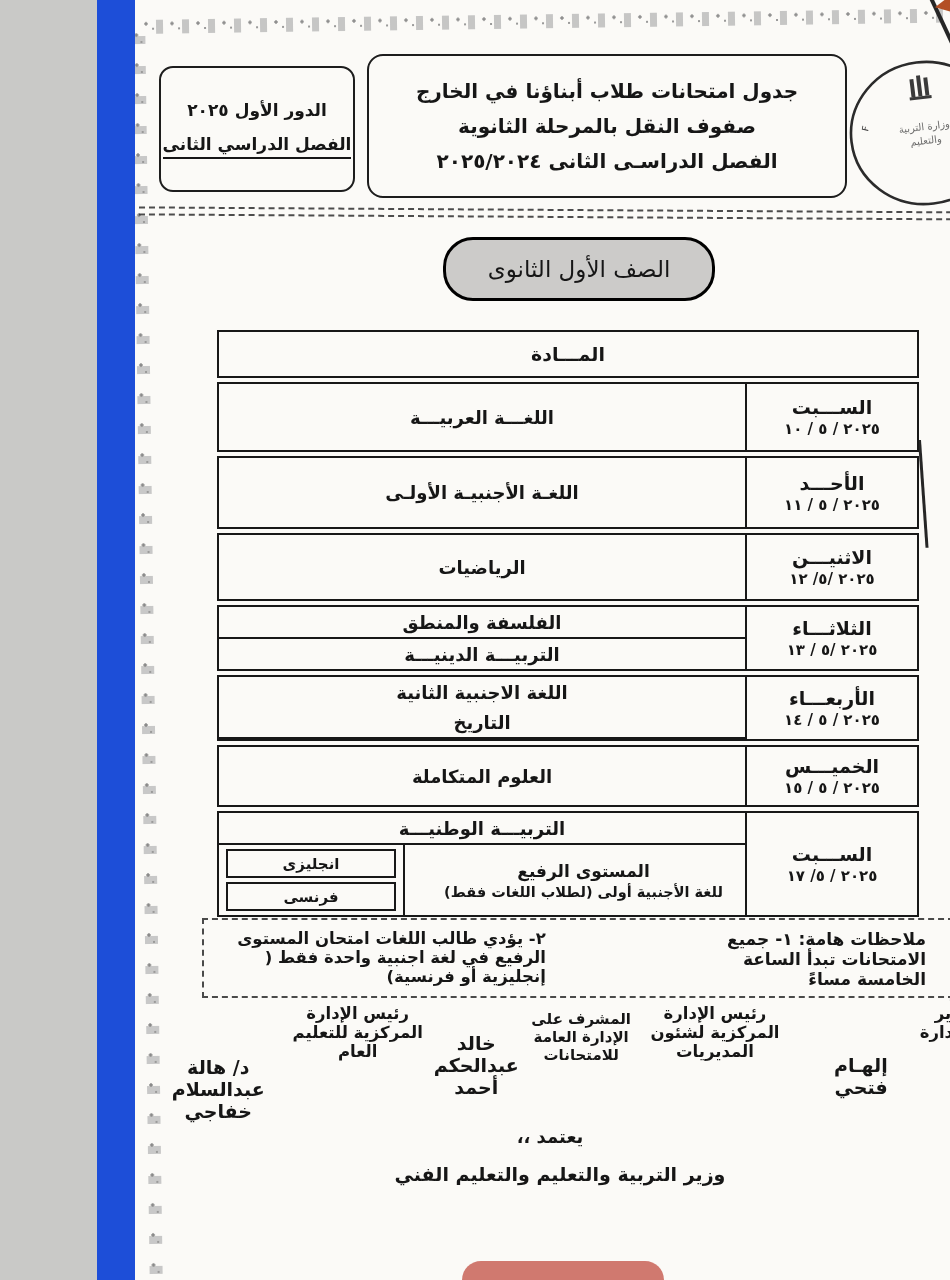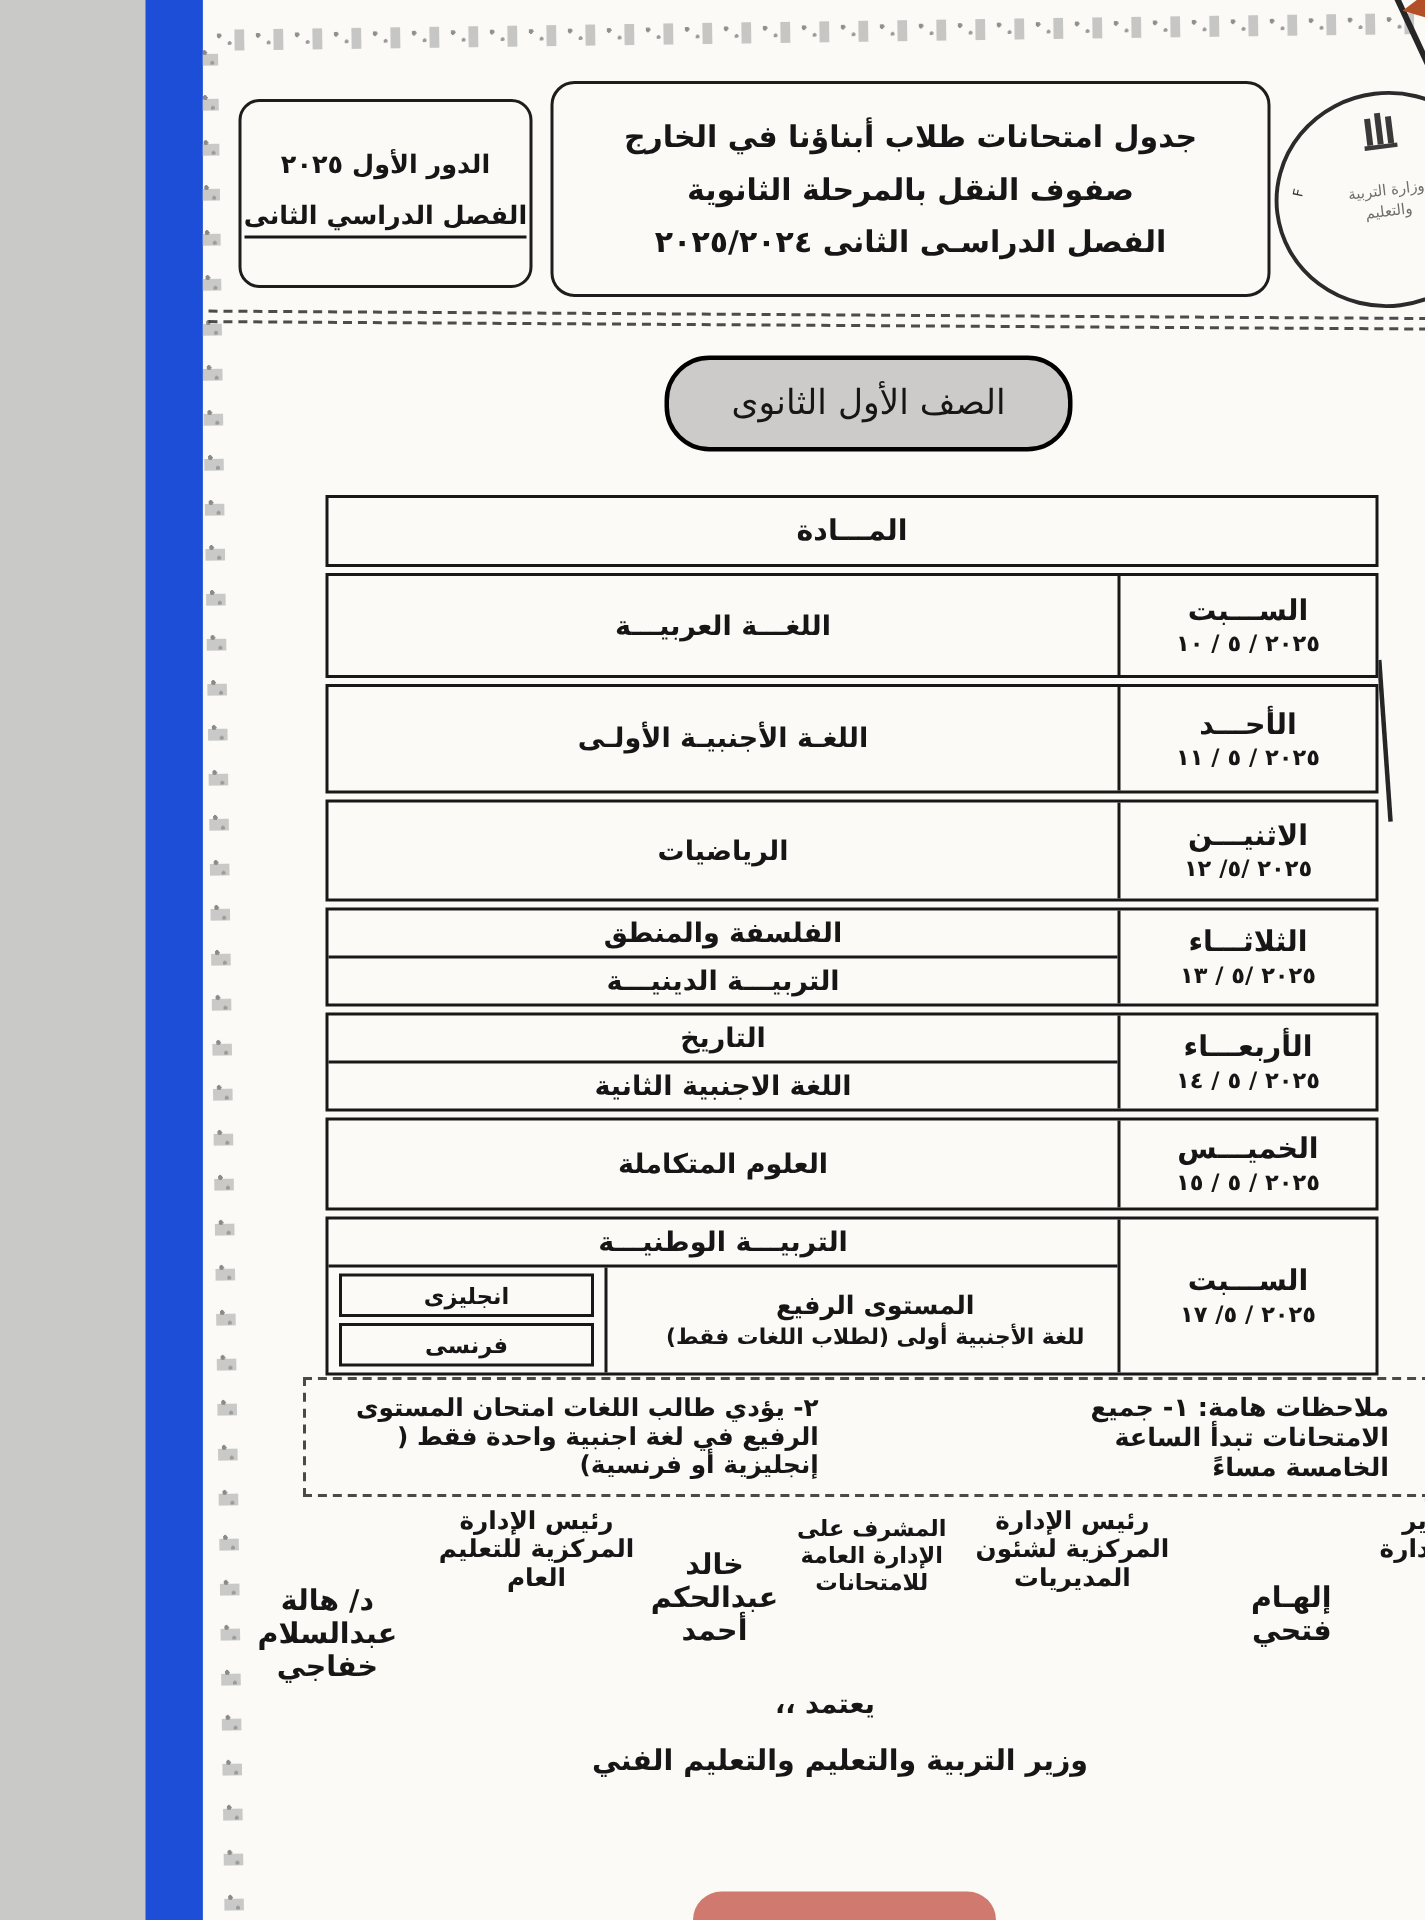--- a/index.html
+++ b/index.html
@@ -230,22 +230,22 @@
           <div class="sline">التربيـــة الدينيـــة</div>
         </div>
       </div>
 
       <div class="trow" style="height:66px;">
         <div class="dcell">
           <div class="day">الأربعـــاء</div>
           <div class="date">٢٠٢٥ / ٥ / ١٤</div>
         </div>
         <div class="scell">
+          <div class="sline">اللغة الاجنبية الثانية</div>
           <div class="sline divider">التاريخ</div>
-          <div class="sline">اللغة الاجنبية الثانية</div>
         </div>
       </div>
 
       <div class="trow" style="height:62px;">
         <div class="dcell">
           <div class="day">الخميـــس</div>
           <div class="date">٢٠٢٥ / ٥ / ١٥</div>
         </div>
         <div class="scell">
           <div class="sline">العلوم المتكاملة</div>

